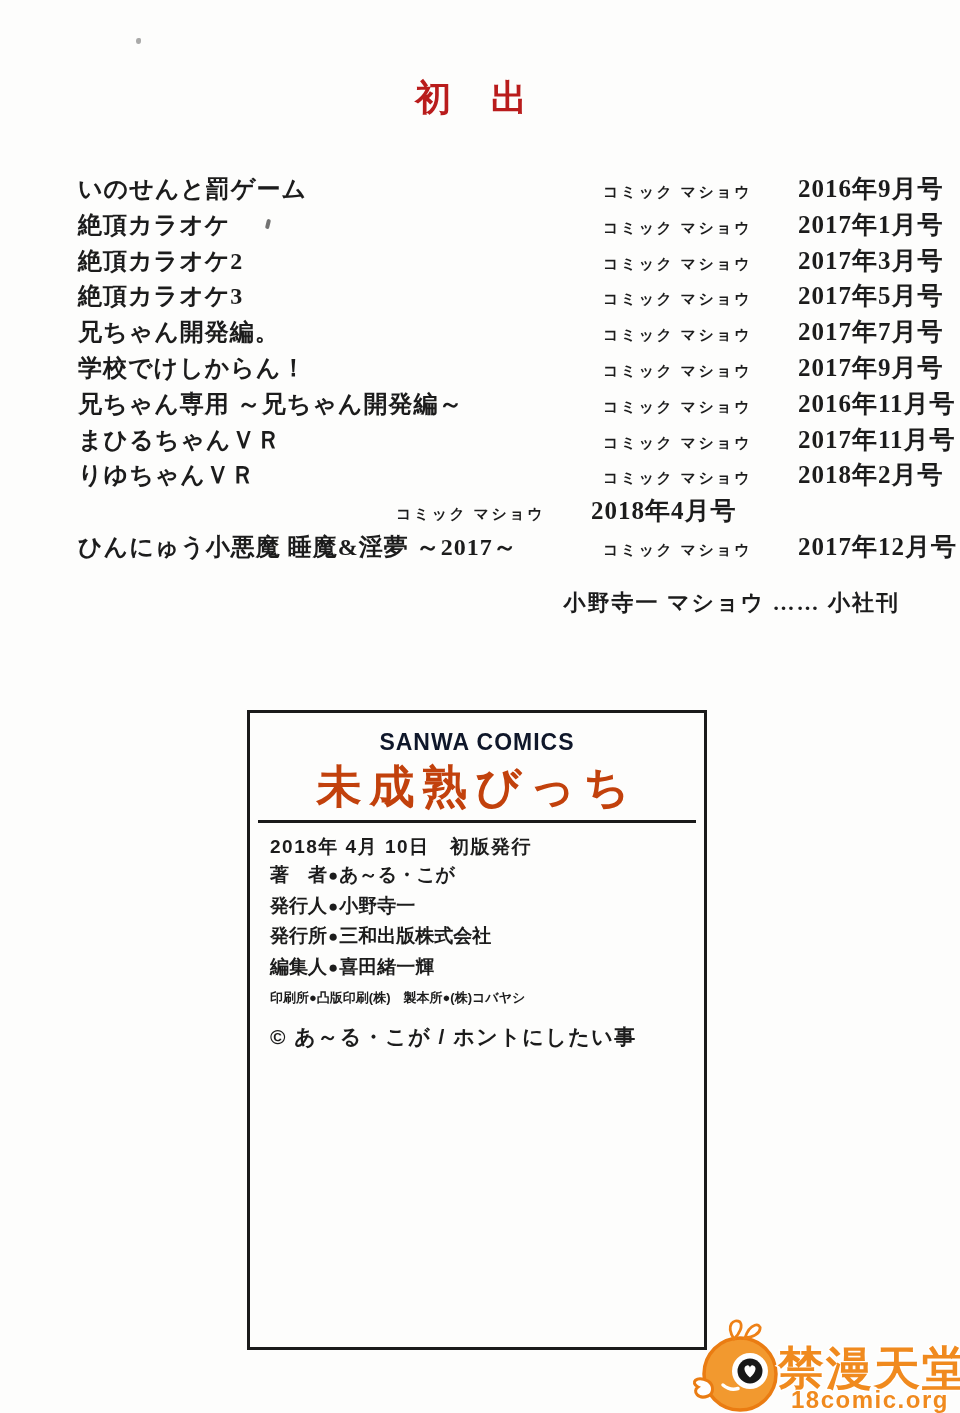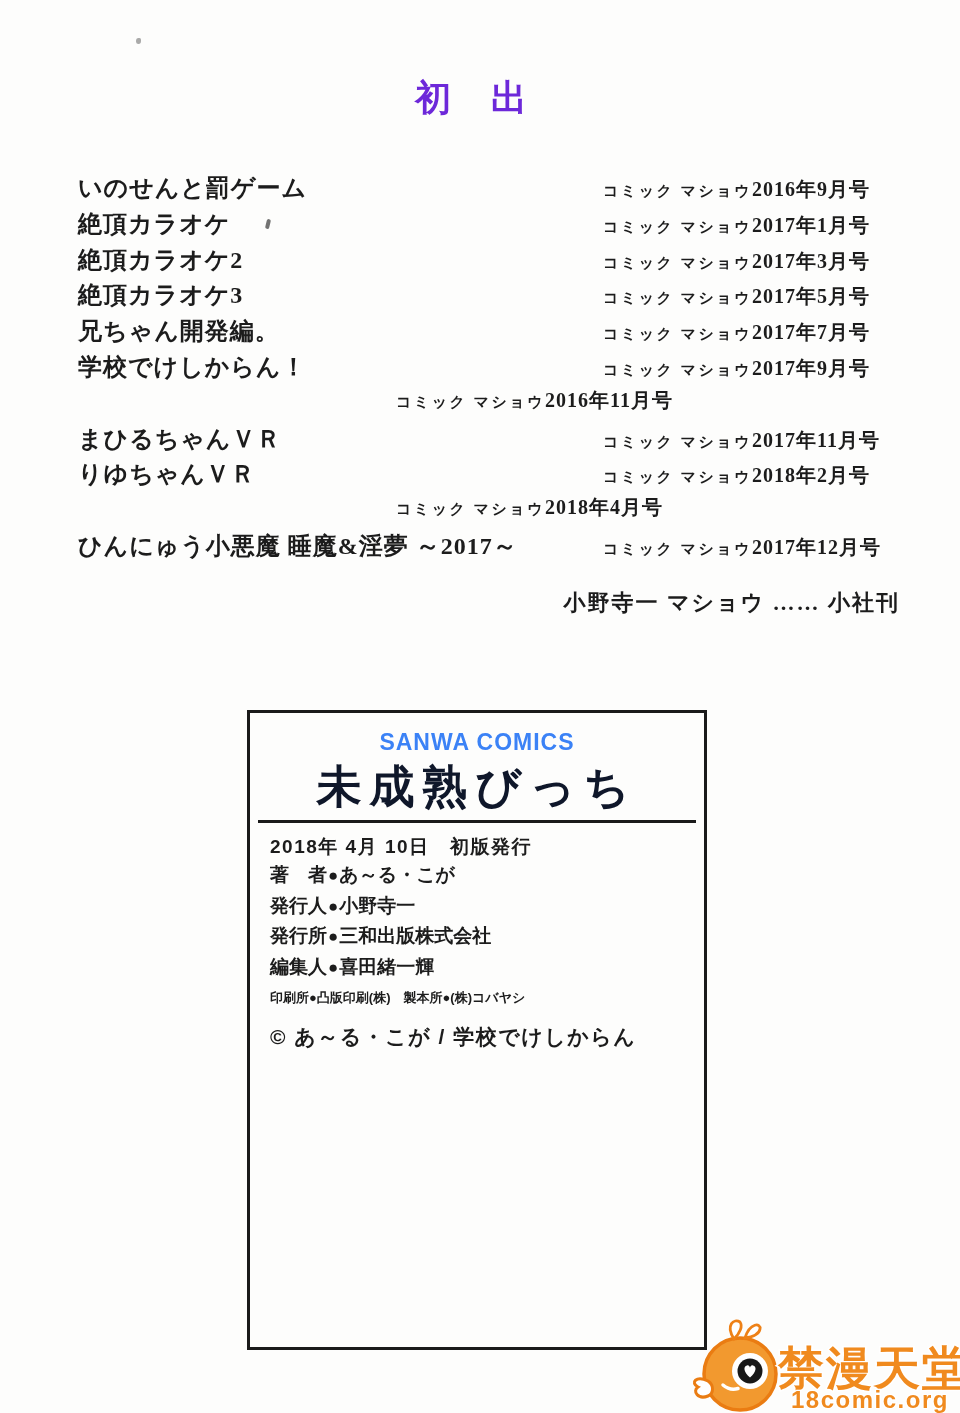--- a/index.html
+++ b/index.html
@@ -8,55 +8,55 @@
     background:#fdfdfc; overflow:hidden;
     color:#1c1c1c;
     font-family:"Liberation Sans","DejaVu Sans",sans-serif;
   }
 
   .page-title {
     position:absolute; top:74px; left:0; width:944px; margin:0;
     text-align:center;
     font-family:"Liberation Serif","DejaVu Serif",serif;
     font-size:36px; font-weight:bold; letter-spacing:2px;
-    color:#6d28d9;
+    color:#b91c1c;
   }
 
   .pub-list { position:absolute; top:172px; left:78px; width:850px; }
   .pub-row {
     display:grid; grid-template-columns:467px 207px 1fr;
     align-items:baseline; height:35.8px;
     font-family:"Liberation Serif","DejaVu Serif",serif;
     font-weight:bold; white-space:nowrap;
   }
   .pub-title  { font-size:24px; letter-spacing:1px; }
   .pub-mag    { font-size:15px; letter-spacing:2.5px;text-align:right; }
-  .pub-issue  { font-size:20px; letter-spacing:1px; }
+  .pub-issue  { font-size:25px; letter-spacing:1px;margin-left:46px; }
 
   .pub-note {
     position:absolute; top:588px; right:60px;
     font-family:"Liberation Serif","DejaVu Serif",serif;
     font-weight:bold; font-size:22px; letter-spacing:2px;
     white-space:nowrap;
   }
 
   .colophon-box {
     position:absolute; top:710px; left:247px; width:460px; height:640px;
     border:3px solid #1a1a1a; box-sizing:border-box;
     padding:14px 12px 0; overflow:hidden; background:#fdfdfc;
   }
   .imprint {
     text-align:center; font-size:23px; font-weight:bold;
-    letter-spacing:1px; line-height:30px; color:#3b82f6;
+    letter-spacing:1px; line-height:30px; color:#0f172a;
   }
   .book-title {
     text-align:center;
     font-family:"Liberation Serif","DejaVu Serif",serif;
     font-weight:bold; font-size:45px; letter-spacing:8px;
-    line-height:56px; margin-top:2px; color:#0f172a; white-space:nowrap;
+    line-height:56px; margin-top:2px; color:#c2410c; white-space:nowrap;
   }
   .title-rule { border:none; border-top:3px solid #1a1a1a; margin:5px -4px 0; }
   .edition {
     margin-top:11px; padding-left:8px;
     font-size:19px; font-weight:bold; letter-spacing:1.5px;
     line-height:26px; white-space:nowrap;
   }
   .price-line {
     margin-top:15px; padding-left:8px;
     font-size:19px; font-weight:bold; line-height:30px; white-space:nowrap;
@@ -135,20 +135,21 @@
         <span class="pub-issue">2017年7月号</span>
       </div>
 
       <div class="pub-row">
         <span class="pub-title">学校でけしからん！</span>
         <span class="pub-mag">コミック マショウ</span>
         <span class="pub-issue">2017年9月号</span>
       </div>
 
       <div class="pub-row">
+        <span class="pub-title">兄ちゃん専用 ～兄ちゃん開発編～</span>
         <span class="pub-mag">コミック マショウ</span>
         <span class="pub-issue">2016年11月号</span>
       </div>
 
       <div class="pub-row">
         <span class="pub-title">まひるちゃんＶＲ</span>
         <span class="pub-mag">コミック マショウ</span>
         <span class="pub-issue">2017年11月号</span>
       </div>
 
@@ -219,21 +220,21 @@
 
         <p class="notice-line"></p>
 
         <p class="notice-line cont"></p>
 
         <p class="notice-line cont"></p>
 
         <p class="notice-line"></p>
       </div>
 
-    <div class="copyright">© あ～る・こが / 学校でけしからん</div>
+    <div class="copyright">© あ～る・こが / ホントにしたい事</div>
   </div>
 
   <svg class="watermark" width="272" height="96" viewBox="0 0 272 96" xmlns="http://www.w3.org/2000/svg">
     <g>
       <circle cx="52" cy="57" r="36" fill="#f2992f" stroke="#ea7c12" stroke-width="3.5"></circle>
       <path d="M20,64 C8,58 2,66 10,70 C4,74 10,83 20,79 C26,76.5 26,68 20,64 Z" fill="#ffffff" stroke="#ea7c12" stroke-width="3"></path>
       <path d="M46,22 C37,8 46,1 52,5 C55,9 52,16 46,22 Z" fill="#ffffff" stroke="#ee8117" stroke-width="2.8"></path>
       <path d="M57,21 C62,5 73,6 72,12 C71,17.5 64,20 57,21 Z" fill="#ffffff" stroke="#ee8117" stroke-width="2.8"></path>
       <circle cx="62" cy="54" r="18" fill="#ffffff"></circle>
       <circle cx="62" cy="54" r="12.5" fill="#181818"></circle>

